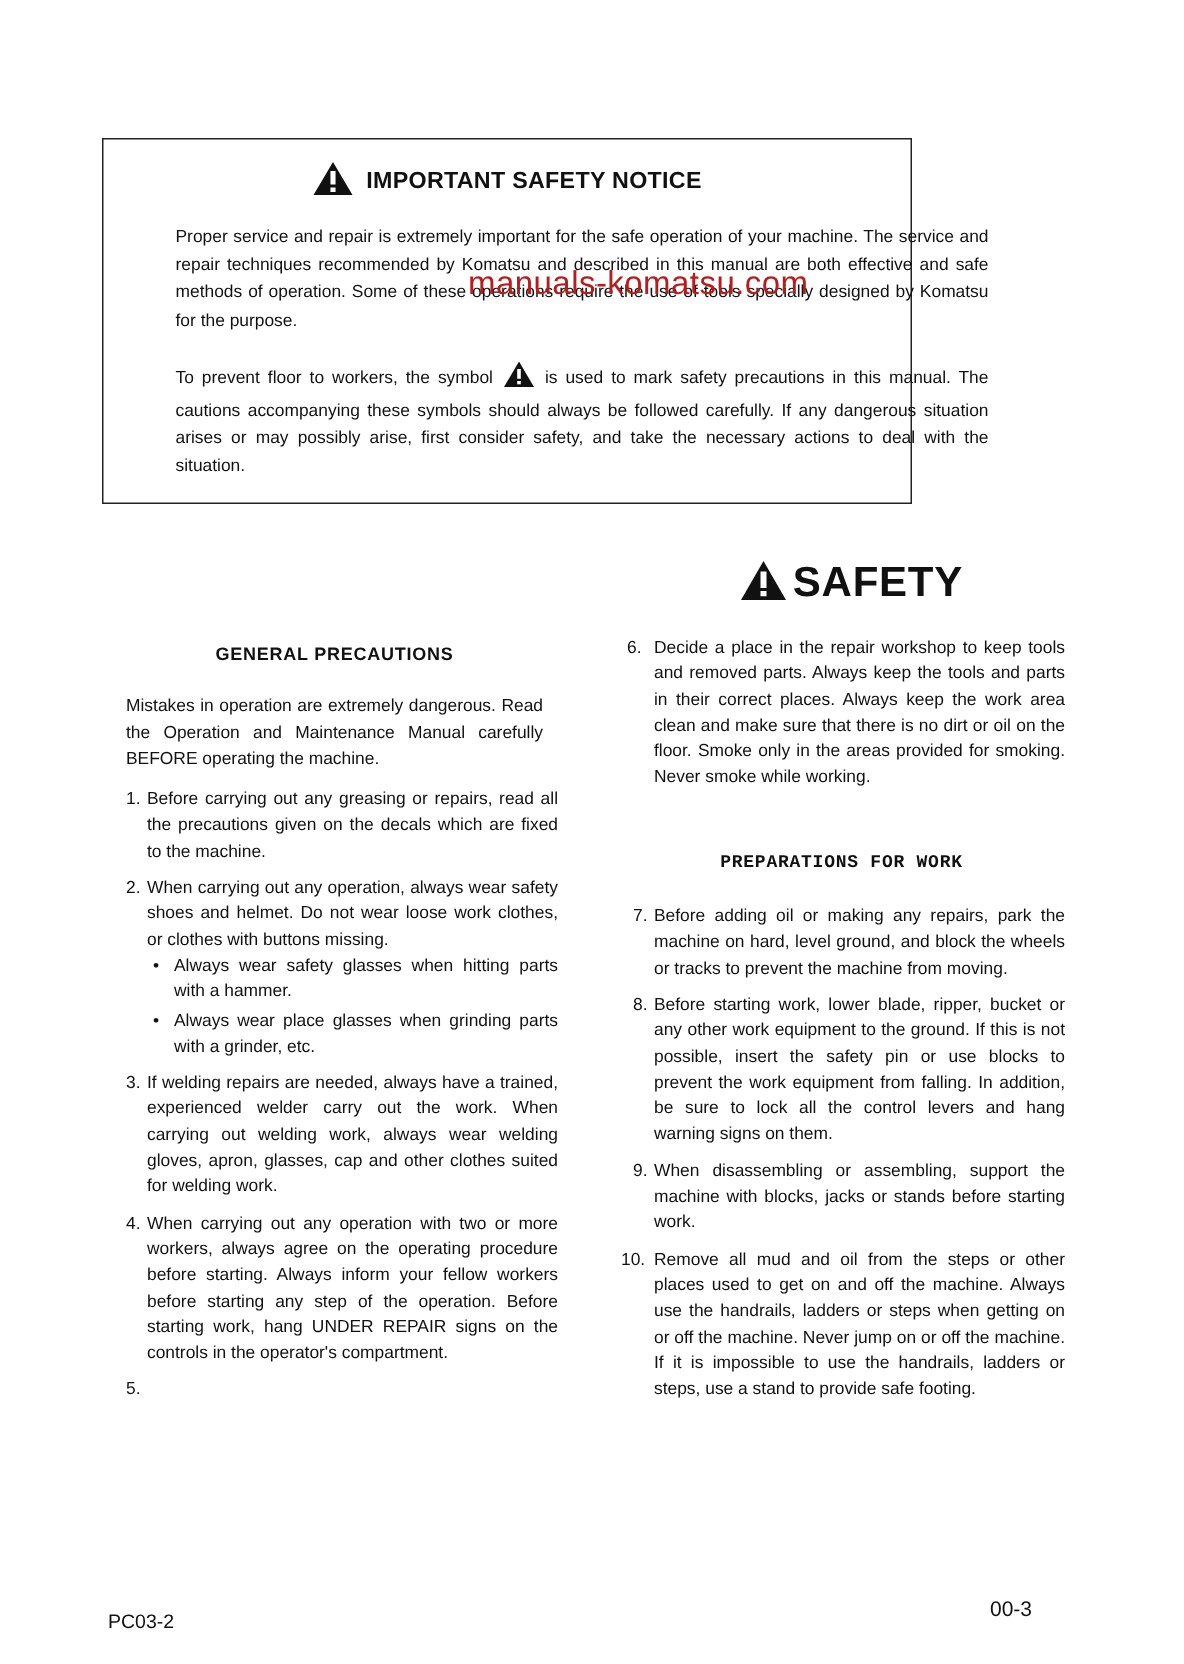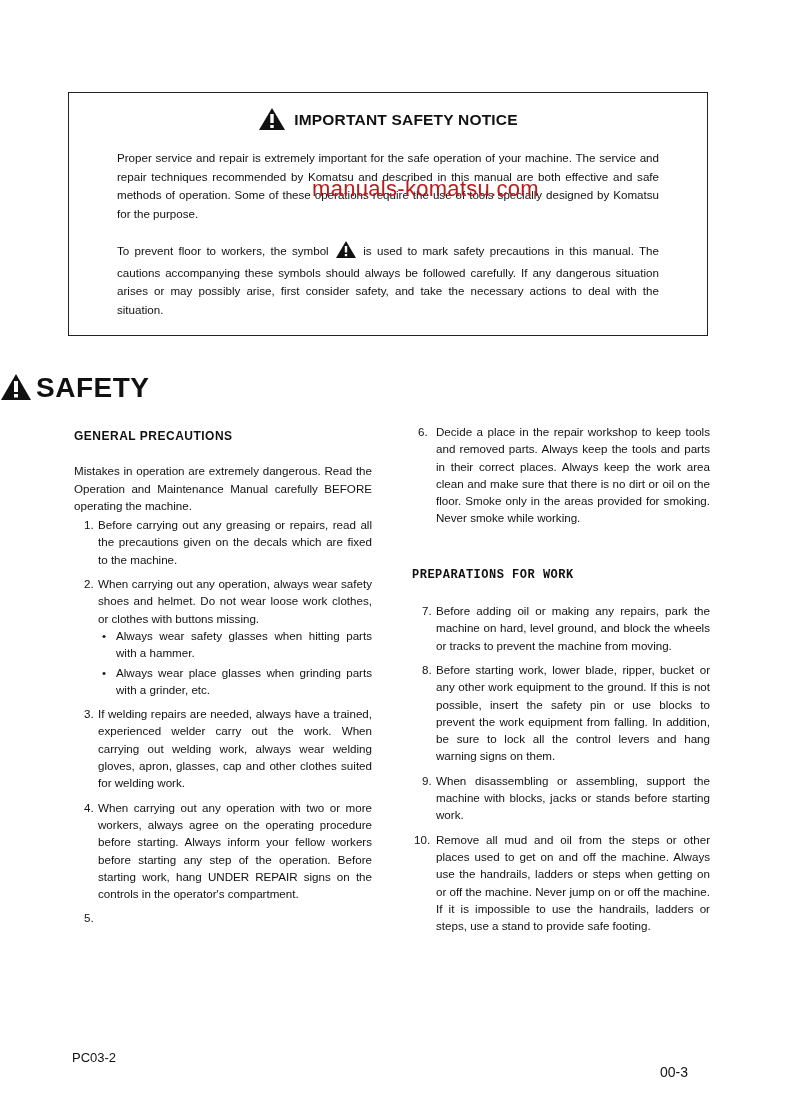--- a/index.html
+++ b/index.html
@@ -1,40 +1,40 @@
 <!DOCTYPE html>
 <html><head>
 <meta charset="utf-8">
 <style>
   html, body { margin:0; padding:0; background:#ffffff; }
   body { width:789px; height:1109px; position:relative; overflow:hidden;
          font-family:"Liberation Sans", sans-serif; color:#111; }
-  .notice-box { position:absolute; left:68px; top:92px; width:640px; height:244px;
+  .notice-box { position:absolute; left:68px; top:92px; width:540px; height:244px;
                 border:1.5px solid #222; box-sizing:border-box; }
   .notice-title { position:absolute; left:0; right:0; top:14px; text-align:center;
                   font-size:15.5px; font-weight:bold; letter-spacing:0.2px; }
   .notice-title .tri { display:inline-block; vertical-align:-6px; margin-right:8px; }
   .notice-p { position:absolute; left:48px; width:542px; font-size:11.6px;
               line-height:18.6px; text-align:justify; margin:0; }
   .inline-tri { display:inline-block; vertical-align:-3px; margin:0 2px; }
   .watermark { position:absolute; left:312px; top:176px; font-size:22px; color:#b91c1c;
                letter-spacing:0.3px; white-space:nowrap; background:rgba(255,255,255,0);}
-  .safety-heading { position:absolute; left:0; width:642px; top:372px; text-align:left;
+  .safety-heading { position:absolute; left:0; width:642px; top:372px; text-align:right;
                     font-size:28px; font-weight:bold; letter-spacing:0.5px; }
   .safety-heading .tri { display:inline-block; vertical-align:-4px; margin-right:4px; }
   .col { position:absolute; font-size:11.6px; line-height:17.3px; }
   .col-left { left:74px; top:428px; width:298px; }
   .col-right { left:412px; top:423px; width:298px; }
-  .h2 { font-weight:bold; font-size:12px; letter-spacing:0.5px; margin:0; }
-  .para { text-align:justify; margin:0; }
+  .h2 { font-weight:bold; font-size:12px; letter-spacing:0.5px; margin:0;text-align:center; }
+  .para { text-align:justify; margin:10px; }
   .item { position:relative; padding-left:24px; text-align:justify; margin:0; }
   .item .num { position:absolute; left:10px; top:0; }
   .bullet { position:relative; padding-left:42px; text-align:justify; margin:0; }
   .bullet .dot { position:absolute; left:28px; top:0; }
-  .footer-left { position:absolute; left:72px; top:1050px; font-size:13px; }
+  .footer-left { position:absolute; left:72px; top:1073px; font-size:13px; }
   .footer-right { position:absolute; left:660px; top:1064px; font-size:14px; }
 </style>
 </head>
 <body>
 
 <div class="notice-box">
   <div class="notice-title">
     <span class="tri">
       <svg width="28" height="24" viewBox="0 0 28 24">
           <polygon points="14,1 27,23 1,23" fill="#111"></polygon>

